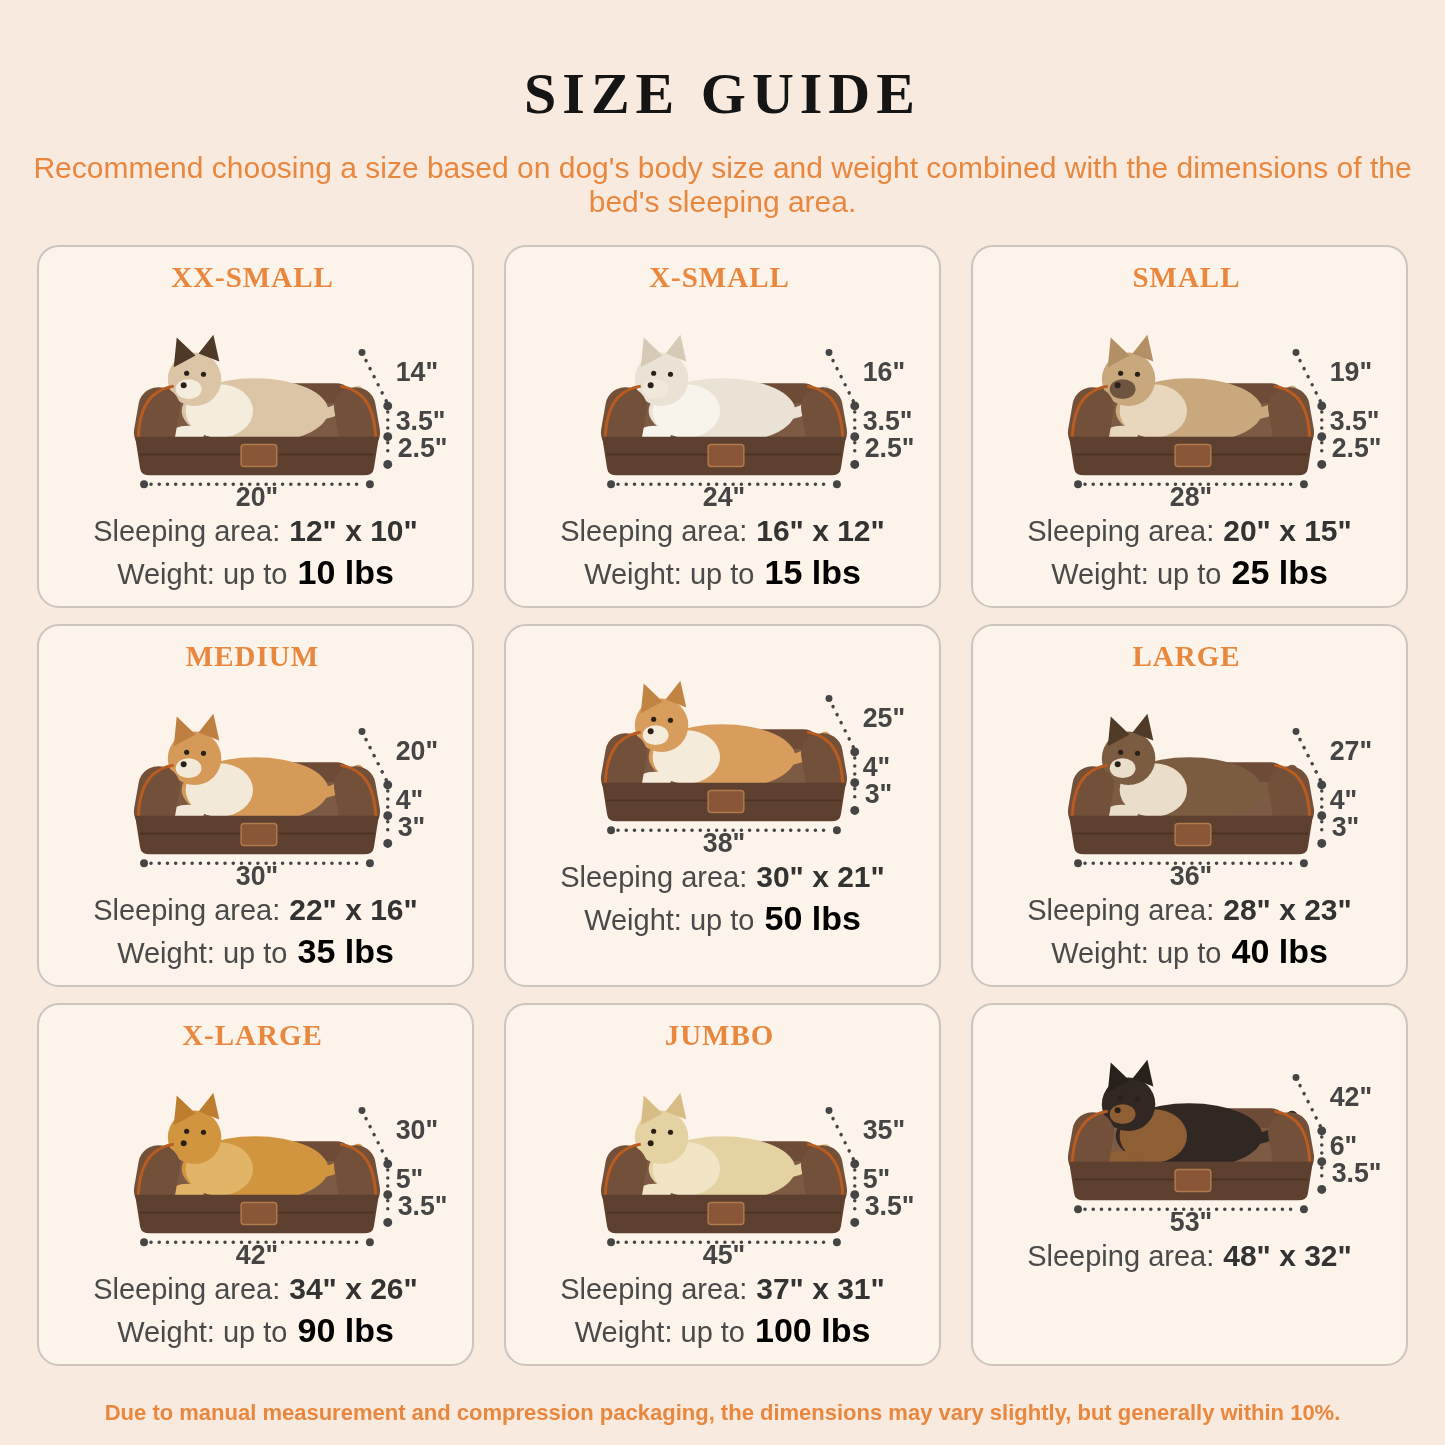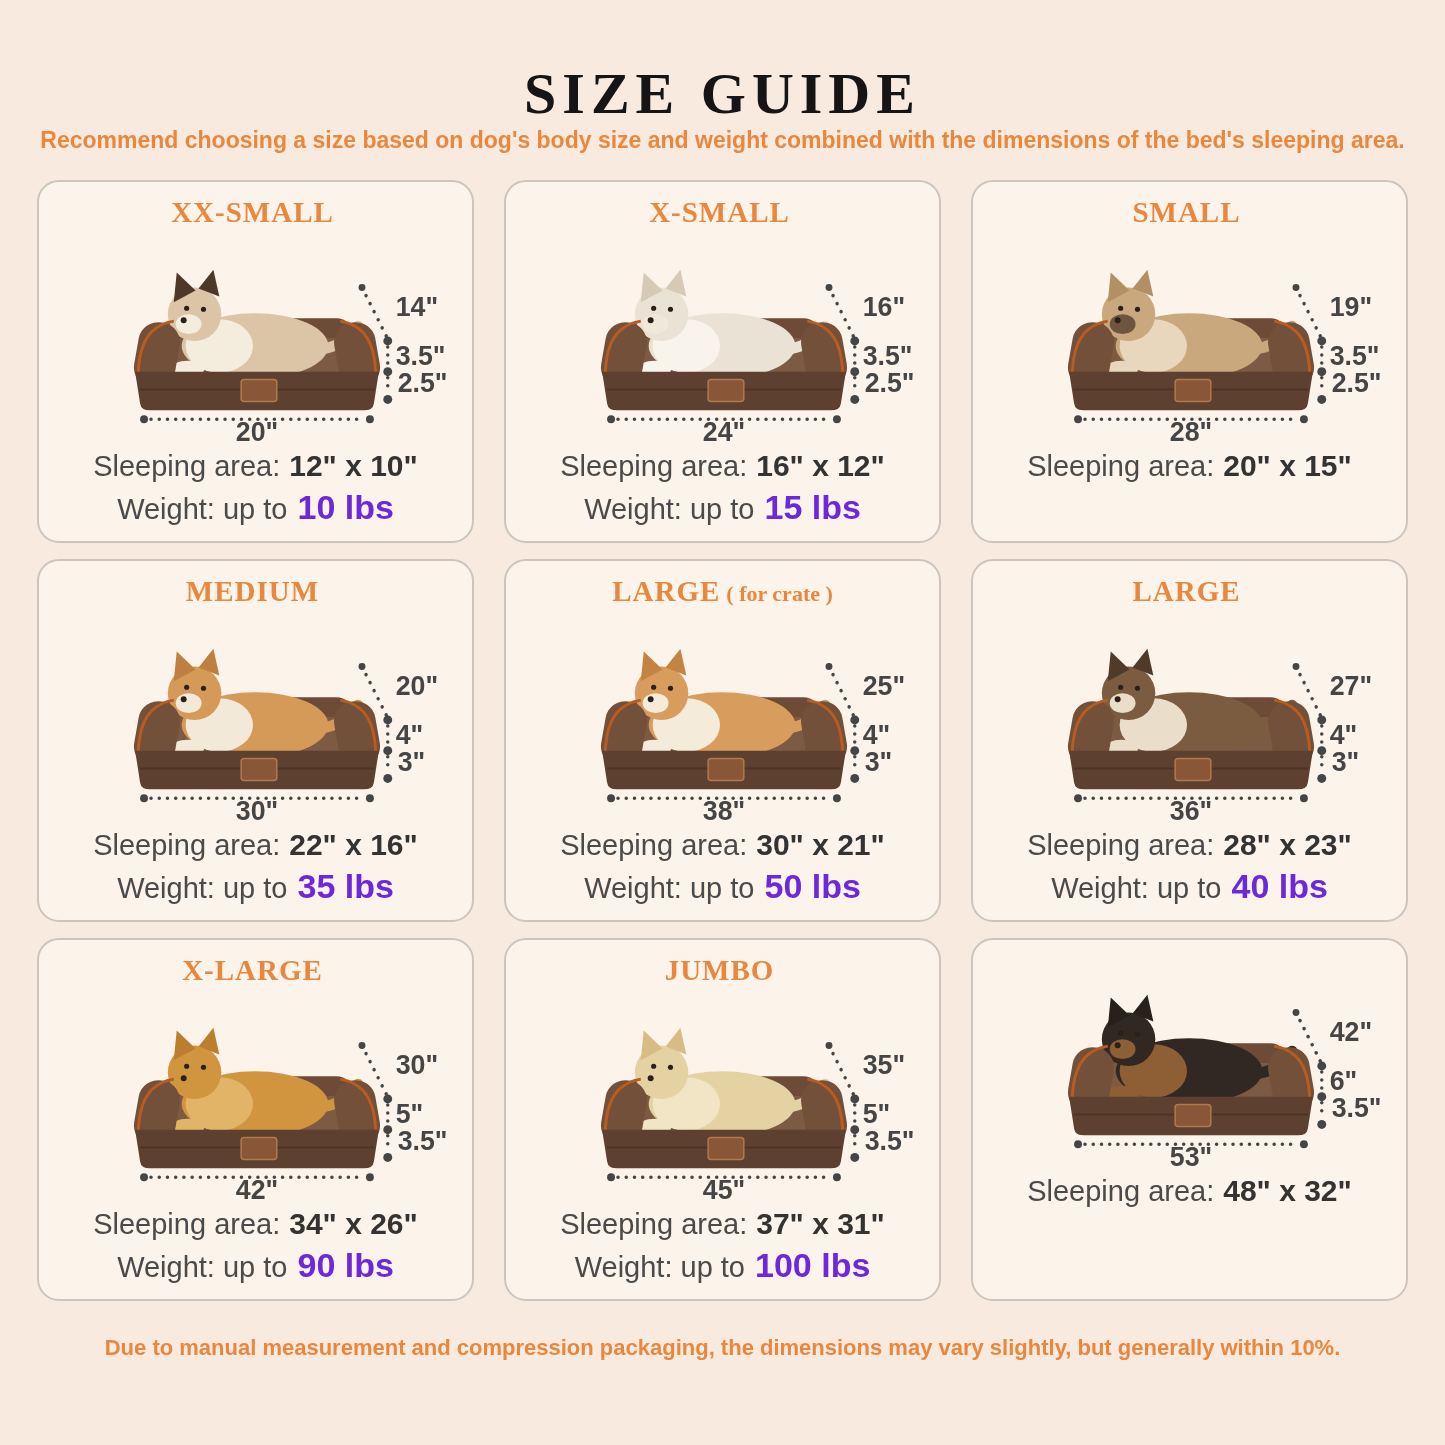--- a/index.html
+++ b/index.html
@@ -17,22 +17,23 @@
     font-weight: bold;
     font-size: 58px;
     letter-spacing: 6px;
     color: #151515;
     padding-top: 22px;
     margin-top: 38px;
   }
   .page-subtitle {
     text-align: center;
     color: #E8873D;
-    font-weight: bold;
-    font-size: 23px;
+    font-weight: normal;
+    font-size: 30px;
+    margin-top: 24px;
   }
   .size-grid {
     display: grid;
     grid-template-columns: repeat(3, 437px);
     gap: 16px 30px;
     justify-content: center;
     margin-top: 26px;
   }
   .card {
     height: 363px;
@@ -74,21 +75,21 @@
     color: #4A4A4A;
     margin-top: 5px;
     white-space: nowrap;
   }
   .spec-line b.dark {
     color: #333333;
     font-size: 30px;
     margin-left: 9px;
   }
   .spec-line b.orange {
-    color: #6d28d9;
+    color: #000000;
     font-size: 34px;
     margin-left: 10px;
   }
   .page-footer {
     text-align: center;
     color: #E8873D;
     font-weight: bold;
     font-size: 22px;
     margin-top: 34px;
   }
@@ -274,20 +275,23 @@
         <text x="360" y="86" class="dim-text">19"</text>
         <text x="360" y="135" class="dim-text">3.5"</text>
         <text x="362" y="163" class="dim-text">2.5"</text>
         <text x="220" y="212" text-anchor="middle" class="dim-text">28"</text>
       </g>
     </svg>
 
     <div class="spec-line">
       <span>Sleeping area:</span><b class="dark">20" x 15"</b>
     </div>
+    <div class="spec-line">
+      <span>Weight: up to</span><b class="orange">25 lbs</b>
+    </div>
   </div>
 
   <div class="card">
     <h2><span>MEDIUM</span><span class="size-suffix"></span></h2>
 
     <svg class="ill" viewBox="0 0 437 215">
 
       <g>
         <rect x="122" y="88" width="196" height="36" rx="18" fill="#6E4B36"></rect>
         <rect x="118" y="108" width="204" height="48" rx="12" fill="#7D5A43"></rect>
@@ -339,21 +343,20 @@
 
     <div class="spec-line">
       <span>Sleeping area:</span><b class="dark">22" x 16"</b>
     </div>
     <div class="spec-line">
       <span>Weight: up to</span><b class="orange">35 lbs</b>
     </div>
   </div>
 
   <div class="card">
-    <h2><span>LARGE</span><span class="size-suffix">( for crate )</span></h2>
 
     <svg class="ill" viewBox="0 0 437 215">
 
       <g>
         <rect x="122" y="88" width="196" height="36" rx="18" fill="#6E4B36"></rect>
         <rect x="118" y="108" width="204" height="48" rx="12" fill="#7D5A43"></rect>
       </g>
 
       <g>
         <path d="M280,120 Q312,116 322,96" fill="none" stroke-width="11" stroke-linecap="round" stroke="#D89C5C"></path>

